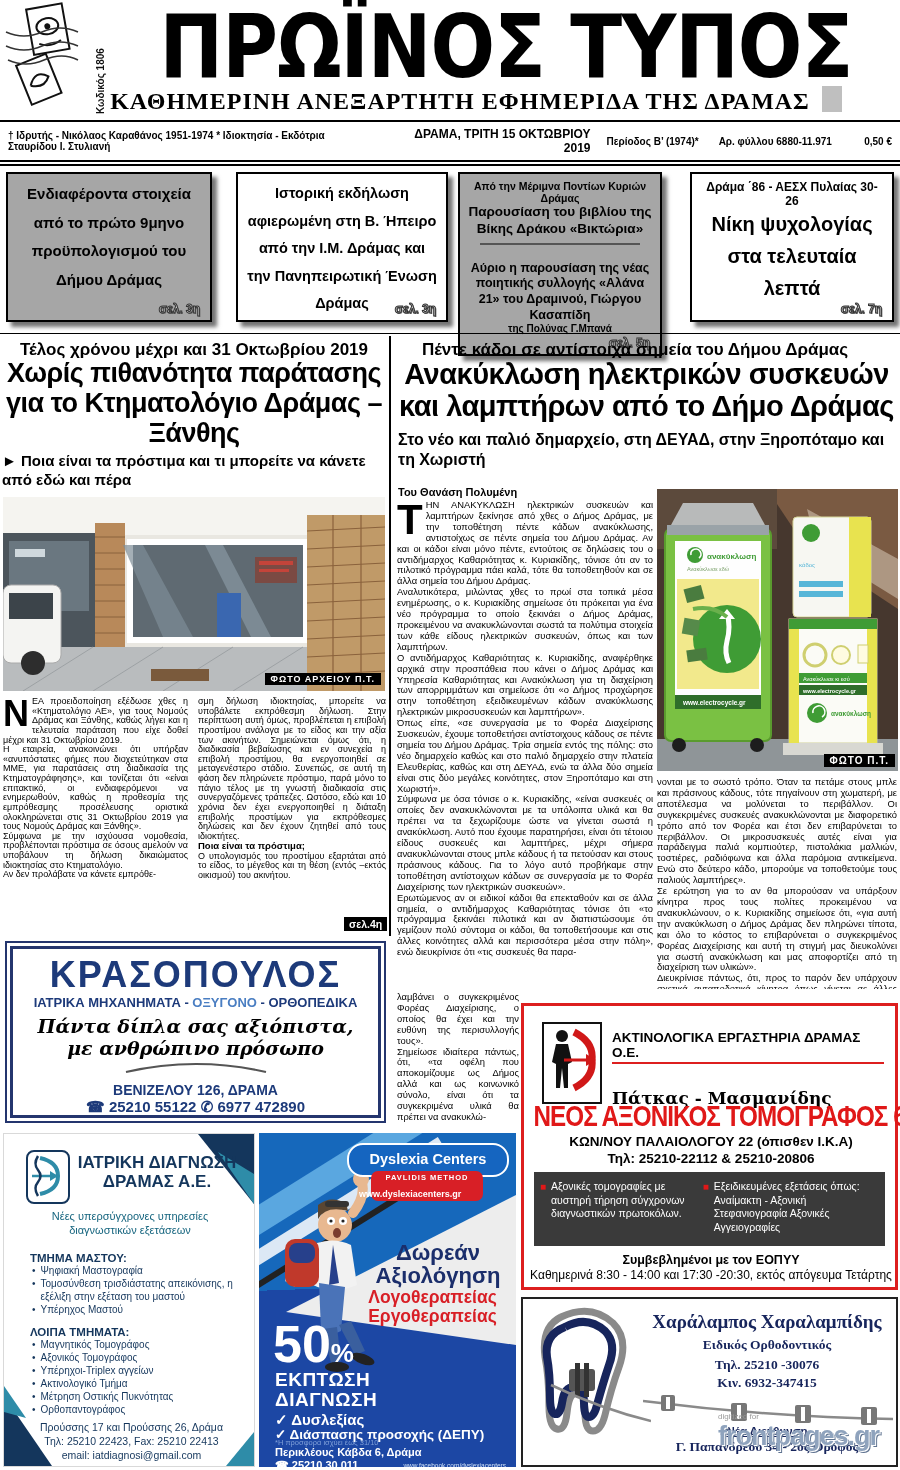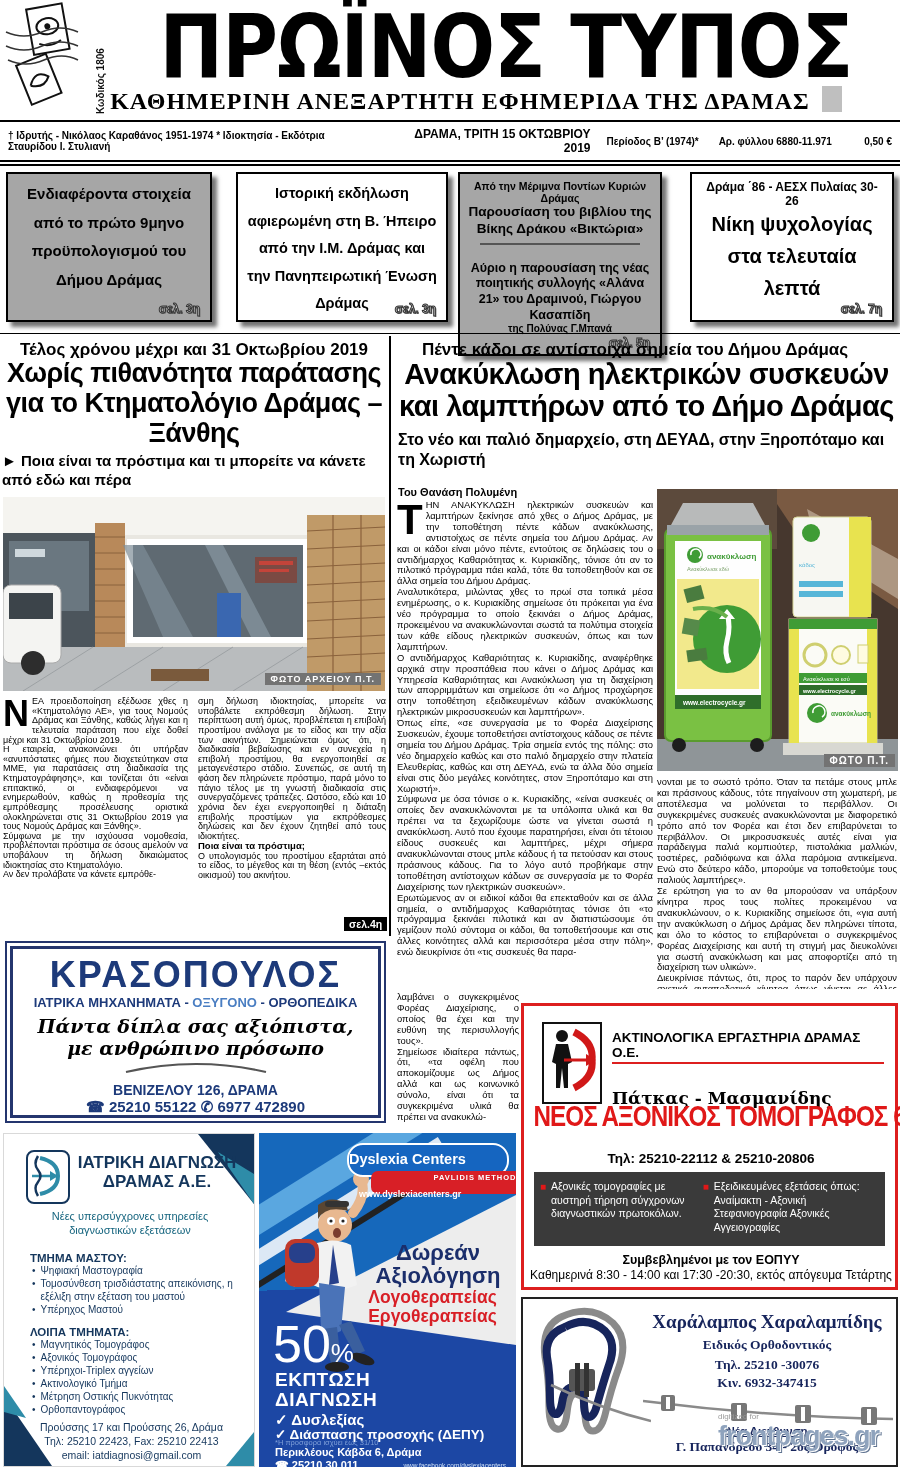--- a/index.html
+++ b/index.html
@@ -31,21 +31,21 @@
   
   .kicker{font-size:17px;font-weight:bold;text-align:center;}
   .headline{font-weight:bold;text-align:center;letter-spacing:-0.5px;}
   .subhead{font-weight:bold;}
   .byline{font-weight:bold;font-size:11px;}
   .bodytxt{font-size:9px;line-height:1.07;}
   .bodytxt2{font-size:9.4px;line-height:1.16;}
   .dropcap{float:left;font-weight:bold;font-size:36px;line-height:.85;padding:2px 3px 0 0;}
   .midhead{font-weight:bold;font-size:9.5px;}
   .ptag{background:#000;color:#fff;font-weight:bold;font-size:10.5px;padding:1px 5px;}
-  .caption{position:absolute;background:#737373;color:#fff;font-weight:bold;font-size:9px;
+  .caption{position:absolute;background:#000000;color:#fff;font-weight:bold;font-size:9px;
     padding:1px 6px;letter-spacing:1px;}
   .vrule{width:2px;background:#000;}
   .hrule{height:1px;background:#000;}
   
   .kras-out{border:2px solid #24356e;padding:3px;box-sizing:border-box;background:#fff;}
   .kras-in{border:3px solid #24356e;height:100%;box-sizing:border-box;text-align:center;padding-top:8px;}
   .kras-name{color:#1d3a7a;font-weight:bold;font-size:36px;letter-spacing:2px;line-height:1;}
   .kras-tag{font-size:13px;font-weight:bold;color:#1d3a7a;margin-top:2px;}
   .kras-tag .lt{color:#4a7ec2;}
   .kras-slogan{font-family:"DejaVu Serif",serif;font-style:italic;font-weight:bold;font-size:19px;line-height:1.15;margin-top:6px;}
@@ -61,29 +61,29 @@
   .ia-item .dot{margin:0 5px 0 2px;}
   .ia-foot{color:#14365c;font-size:10.5px;text-align:center;line-height:1.35;}
   
   .dys{background:linear-gradient(178deg,#1668bb 0%,#1668bb 46%,#1c47a4 46%,#1c47a4 100%);
     overflow:hidden;box-sizing:border-box;}
   .dys-stripe{position:absolute;transform:rotate(-32deg);}
   .dys-wedge{position:absolute;right:0;top:62px;width:230px;height:150px;background:#ededed;
     clip-path:polygon(100% 0,100% 100%,0 78%);}
   .dys-pill{position:absolute;left:88px;top:10px;width:158px;height:30px;background:#1565c0;
     border:2px solid #fff;border-radius:16px;color:#fff;font-weight:bold;font-size:14.5px;
-    line-height:28px;}
-  .dys-method{position:absolute;left:112px;top:38px;width:112px;height:23px;background:#d81f26;
-    border-radius:7px;color:#fff;font-weight:bold;font-size:7.5px;text-align:center;line-height:13px;letter-spacing:1px;padding-left:48px;}
+    text-align:center;line-height:28px;}
+  .dys-method{position:absolute;left:112px;top:38px;width:112px;height:30px;background:#d81f26;
+    border-radius:7px;color:#fff;font-weight:bold;font-size:7.5px;text-align:center;line-height:13px;letter-spacing:1px;}
   .dys-url{position:absolute;left:100px;top:56px;color:#fff;font-weight:bold;font-size:9px;}
   .dys-free{position:absolute;left:108px;top:108px;width:142px;text-align:center;color:#1b2e6b;
     font-weight:bold;font-size:22px;line-height:1.05;}
   .dys-red{position:absolute;left:96px;top:155px;width:155px;text-align:center;color:#d81f26;
     font-weight:bold;font-size:17.5px;line-height:1.1;}
-  .dys-50{position:absolute;left:14px;top:188px;color:#fff;font-weight:normal;font-size:52px;line-height:.9;}
+  .dys-50{position:absolute;left:14px;top:188px;color:#fff;font-weight:bold;font-size:52px;line-height:.9;}
   .dys-50 .pc{font-size:26px;}
   .dys-d{position:absolute;left:16px;color:#fff;font-weight:bold;font-size:19px;letter-spacing:.5px;}
   .dys-chk{position:absolute;left:16px;color:#fff;font-weight:bold;font-size:15px;}
   .dys-note{position:absolute;left:16px;top:305px;color:#7f9fd8;font-size:7.5px;}
   .dys-addr{position:absolute;left:16px;top:313px;color:#fff;font-weight:bold;font-size:11px;}
   .dys-ph{position:absolute;left:16px;top:326px;color:#fff;font-weight:bold;font-size:11px;}
   .dys-fb{position:absolute;right:10px;top:329px;color:#cfe0f5;font-size:6.5px;}
   
   .akt{border:3px solid #dd1f1f;background:#fff;box-sizing:border-box;}
   .akt-title{font-weight:bold;font-size:13.5px;}
@@ -474,20 +474,21 @@
         <line x1="20" y1="36" x2="50" y2="36" stroke="#d01818" stroke-width="3"></line>
         <polygon points="52,36 42,30 42,42" fill="#d01818"></polygon>
       </svg>
     </div>
     <div class="abs" style="left:88px;top:24px;width:272px;">
       <div class="akt-title">ΑΚΤΙΝΟΛΟΓΙΚΑ ΕΡΓΑΣΤΗΡΙΑ ΔΡΑΜΑΣ Ο.Ε.</div>
       <div class="akt-rule"></div>
     </div>
     <div class="abs akt-names" style="left:88px;top:58px;margin-top:24px;">Πάτκας - Μασμανίδης</div>
     <div class="abs akt-head" style="left:4px;top:96px;width:366px;">ΝΕΟΣ ΑΞΟΝΙΚΟΣ ΤΟΜΟΓΡΑΦΟΣ 64 ΤΟΜΩΝ</div>
+    <div class="abs akt-addr" style="left:4px;top:128px;width:366px;">ΚΩΝ/ΝΟΥ ΠΑΛΑΙΟΛΟΓΟΥ 22 (όπισθεν Ι.Κ.Α)</div>
     <div class="abs akt-addr" style="left:4px;top:145px;width:366px;">Τηλ: 25210-22112 &amp; 25210-20806</div>
     <div class="akt-dark">
       <div class="akt-b" style="width:158px;">
           <span class="sq">■</span>
           <span>Αξονικές τομογραφίες με αυστηρή τήρηση σύγχρονων διαγνωστικών πρωτοκόλων.</span>
         </div>
       <div class="akt-b" style="width:180px;">
           <span class="sq">■</span>
           <span>Εξειδικευμένες εξετάσεις όπως: Αναίμακτη - Αξονική Στεφανιογραφία Αξονικές Αγγειογραφίες</span>
         </div>

